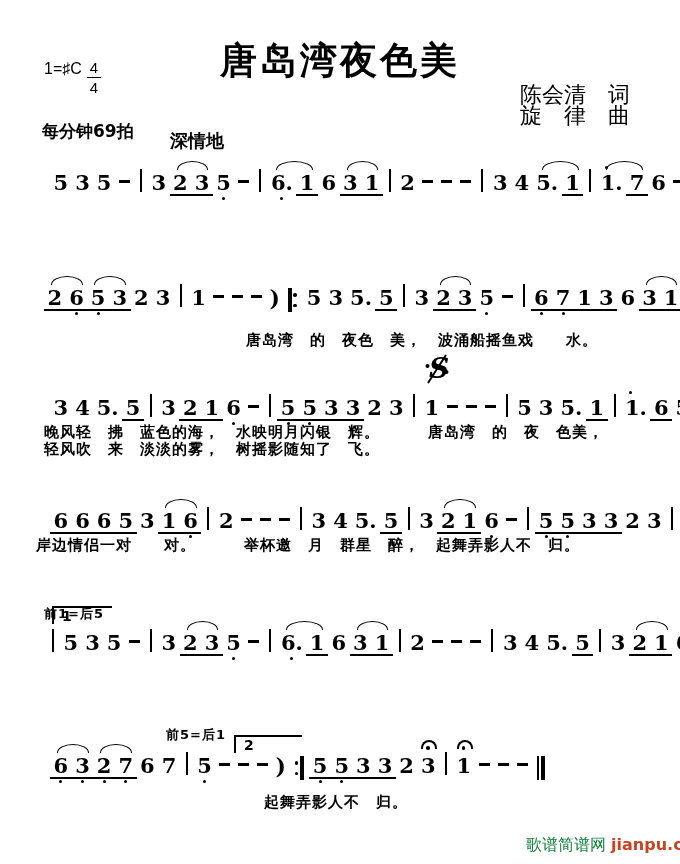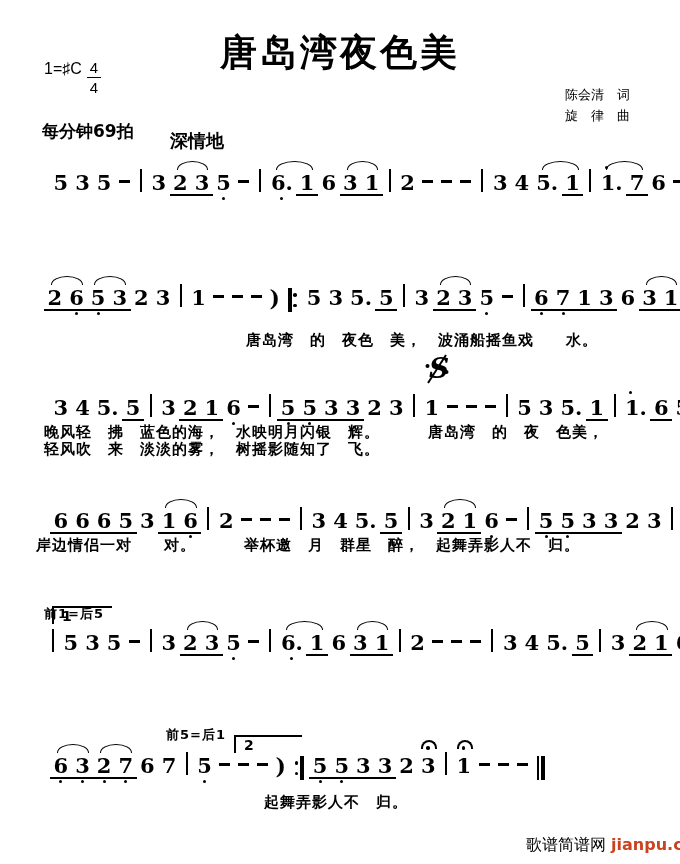--- a/index.html
+++ b/index.html
@@ -1,28 +1,28 @@
 <!DOCTYPE html>
 <html><head>
 <meta charset="utf-8">
 <style>
   html,body{margin:0;padding:0;background:#fff;}
   .sheet{position:relative;width:680px;height:864px;background:#ffffff;overflow:hidden;
          font-family:"DejaVu Sans",sans-serif;color:#000;}
 
-  .title{position:absolute;top:24px;left:0;right:0;margin:4px;text-align:center;
+  .title{position:absolute;top:24px;left:0;right:0;margin:12px;text-align:center;
          font-family:"DejaVu Serif",serif;font-weight:bold;font-size:37px;letter-spacing:3px;}
 
   .keysig{position:absolute;left:44px;top:60px;display:flex;align-items:flex-start;
           font-size:16px;font-family:"Liberation Sans",sans-serif;}
   .frac{display:inline-block;text-align:center;margin-left:5px;font-size:15px;line-height:1;}
   .frac .num{display:block;border-bottom:1.5px solid #000;padding:0 3px 2px;}
   .frac .den{display:block;padding-top:2px;}
 
-  .credits{position:absolute;right:50px;top:84px;font-size:13px;line-height:21px;text-align:center;margin-left:6px;}
+  .credits{position:absolute;right:50px;top:84px;font-size:22px;line-height:21px;text-align:center;margin-left:6px;}
 
   .tempo{position:absolute;left:42px;top:120px;font-size:17px;font-weight:bold;}
   .expr{position:absolute;left:170px;top:129px;font-size:18px;font-weight:bold;text-align:right;}
 
   
   .notation{position:absolute;height:26px;white-space:nowrap;
             font-family:"DejaVu Serif",serif;font-weight:bold;font-size:21px;line-height:23px;}
   #nl1{left:50px;top:169px;}
   #nl2{left:44px;top:284px;}
   #nl3{left:50px;top:394px;}
@@ -68,21 +68,21 @@
 
   .lyric{position:absolute;font-size:15px;font-weight:bold;letter-spacing:1px;white-space:nowrap;}
   #ly2a{left:246px;top:315px;}
   #ly2b{left:246px;top:331px;}
   #ly3a{left:44px;top:423px;}
   #ly3b{left:44px;top:440px;}
   #ly4a{left:36px;top:536px;}
   #ly6a{left:264px;top:793px;}
 
   .watermark{position:absolute;left:526px;top:835px;font-size:16px;white-space:nowrap;}
-  .wm-name{color:#000000;}
+  .wm-name{color:#15803d;}
   .wm-url{color:#c9431f;font-weight:bold;}
 </style>
 </head>
 <body>
 
 <div class="sheet">
 
   <h1 class="title">唐岛湾夜色美</h1>
 
   <div class="keysig">

